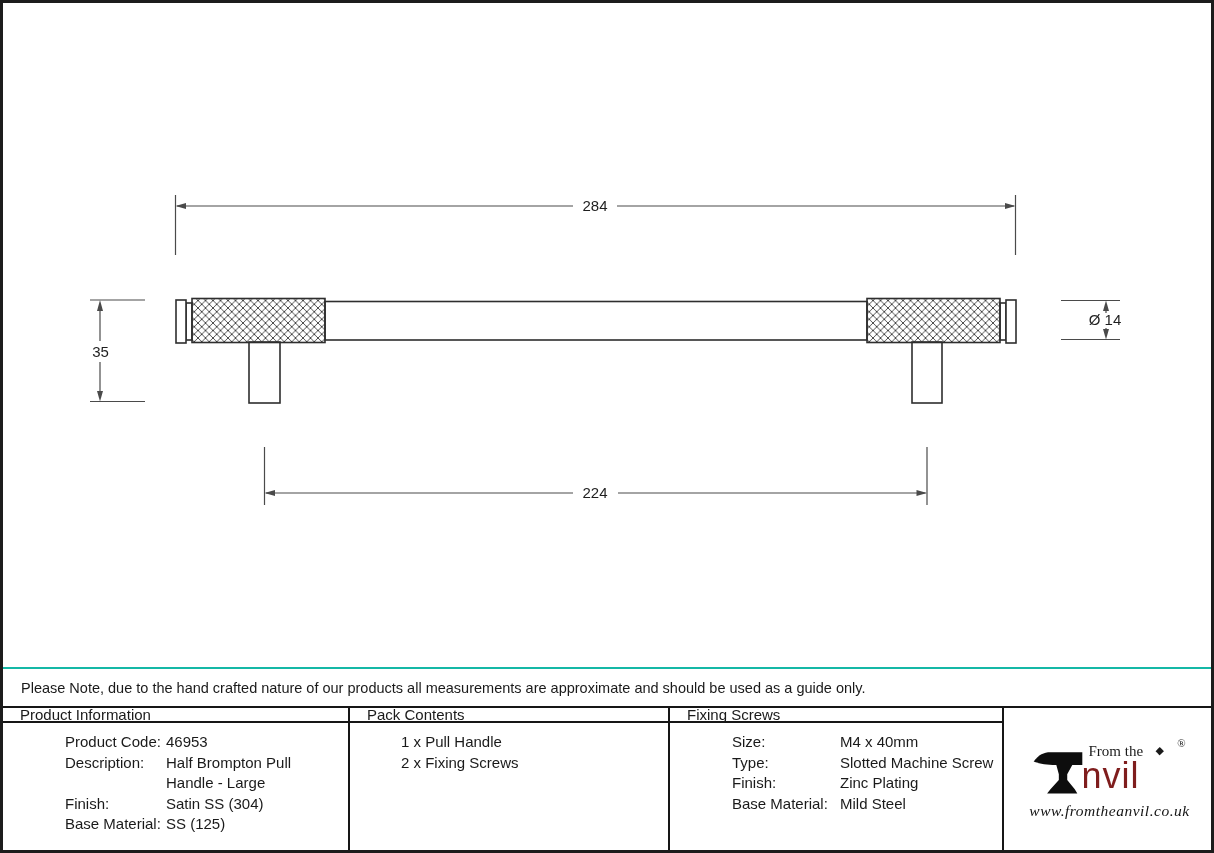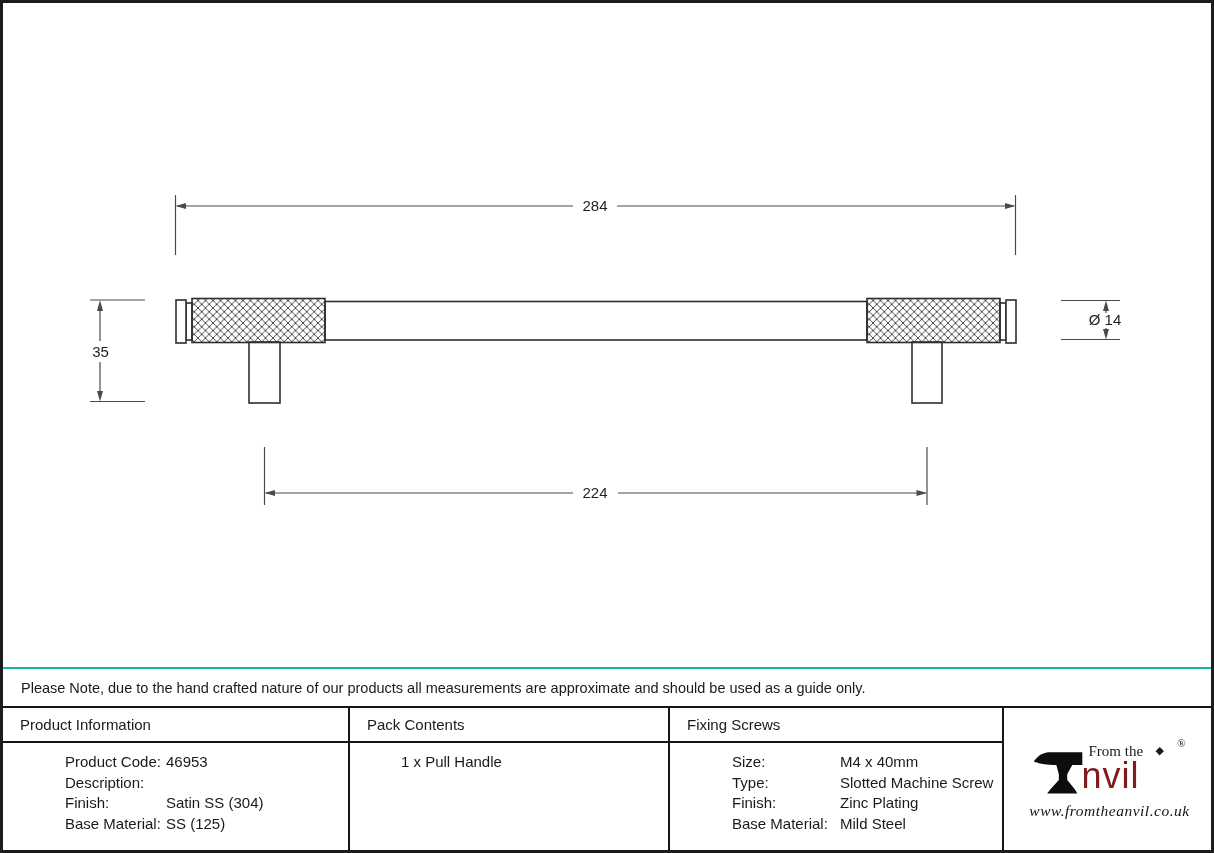--- a/index.html
+++ b/index.html
@@ -24,21 +24,21 @@
   }
 
   .spec-table { position:absolute; left:0; right:0; top:705px; bottom:0; }
   .col { position:absolute; top:0; bottom:0; }
   .col-product { left:0; width:345px; }
   .col-pack    { left:345px; width:320px; border-left:2px solid #161616; }
   .col-fixing  { left:665px; width:334px; border-left:2px solid #161616; }
   .col-logo    { left:999px; right:0; border-left:2px solid #161616;
                  display:flex; align-items:center; justify-content:center; }
   .col-header {
-    height:35px; border-bottom:2px solid #161616;
+    height:15px; border-bottom:2px solid #161616;
     display:flex; align-items:center; padding-left:17px;
     font-size:15px;
   }
   .col-body { padding:9px 6px 0 17px; font-size:15px; }
   .kv-row { display:flex; line-height:20.5px;margin-left:45px; }
   .kv-label { width:101px; flex:none; }
   .kv-value { flex:1; }
   .pack-item { line-height:20.5px;margin-left:34px; }
 
   
@@ -140,36 +140,38 @@
 
     <div class="col col-product">
       <div class="col-header">Product Information</div>
       <div class="col-body">
         <div class="kv-row">
           <span class="kv-label">Product Code:</span>
           <span class="kv-value">46953</span>
         </div>
         <div class="kv-row">
           <span class="kv-label">Description:</span>
+          <span class="kv-value">Half Brompton Pull Handle - Large</span>
         </div>
         <div class="kv-row">
           <span class="kv-label">Finish:</span>
           <span class="kv-value">Satin SS (304)</span>
         </div>
         <div class="kv-row">
           <span class="kv-label">Base Material:</span>
           <span class="kv-value">SS (125)</span>
         </div>
       </div>
     </div>
 
     <div class="col col-pack">
       <div class="col-header">Pack Contents</div>
       <div class="col-body">
         <div class="pack-item">1 x Pull Handle</div>
+        <div class="pack-item">2 x Fixing Screws</div>
       </div>
     </div>
 
     <div class="col col-fixing">
       <div class="col-header">Fixing Screws</div>
       <div class="col-body">
         <div class="kv-row">
           <span class="kv-label" style="width:108px">Size:</span>
           <span class="kv-value">M4 x 40mm</span>
         </div>

